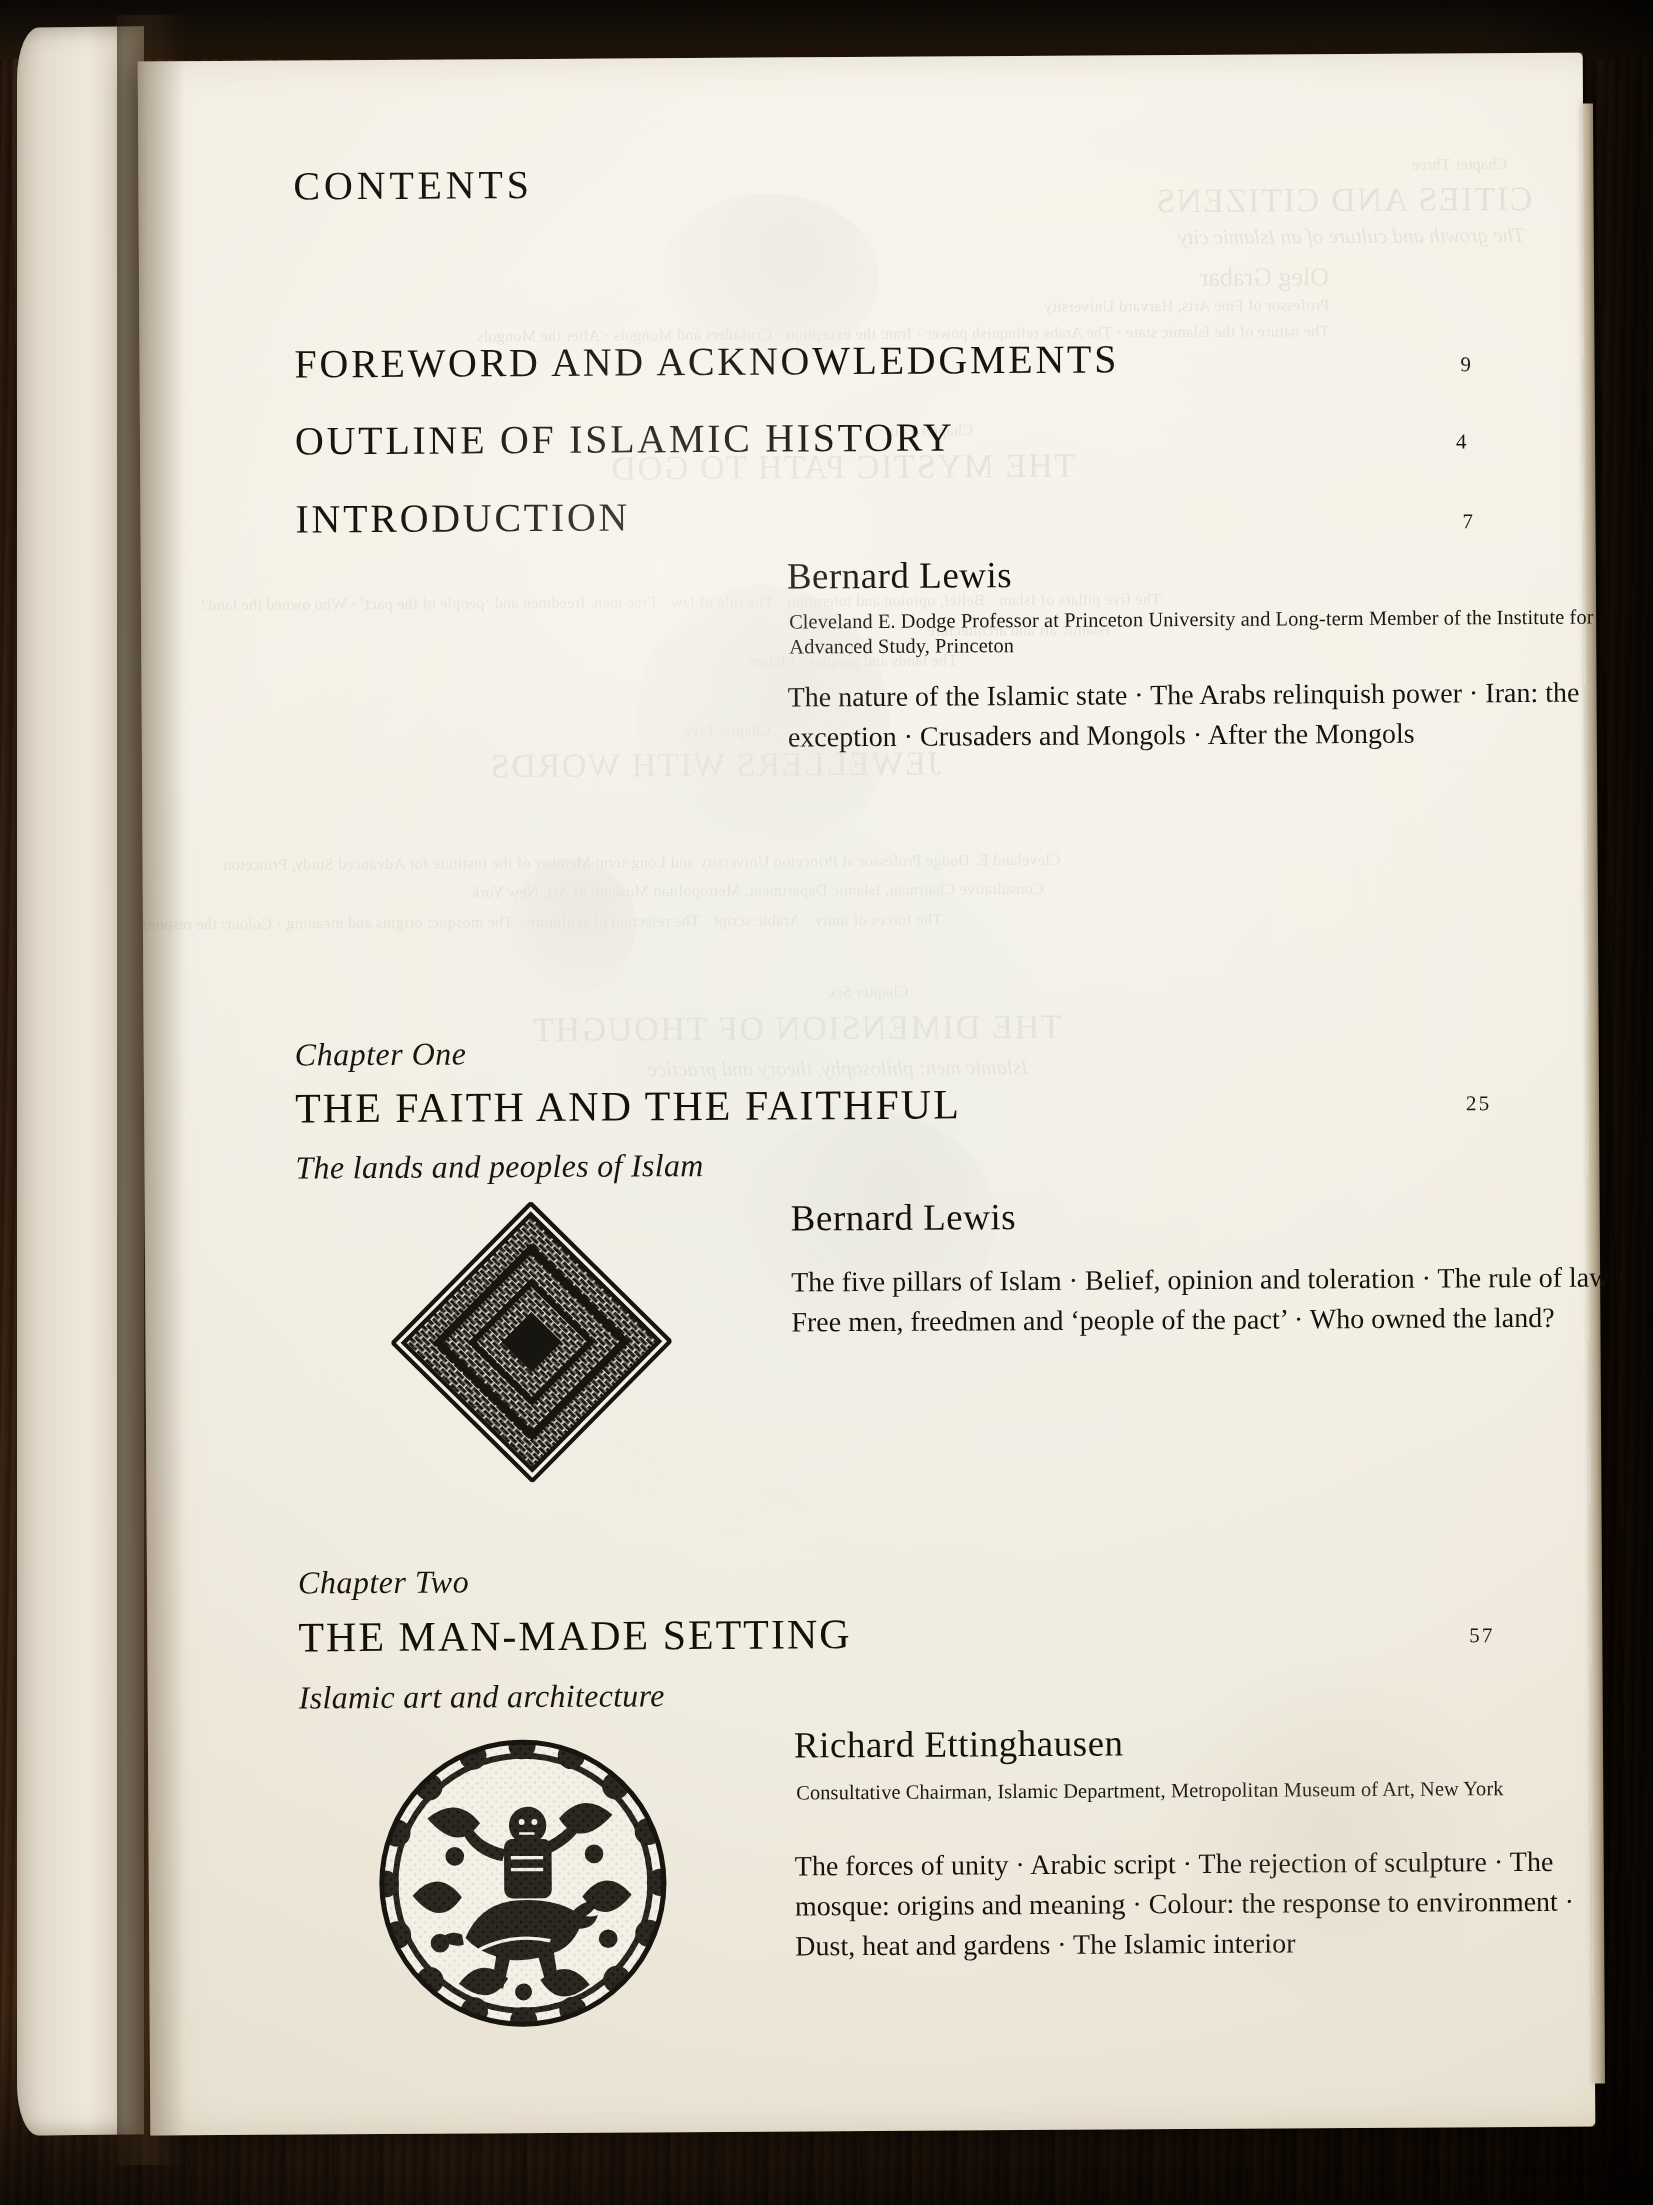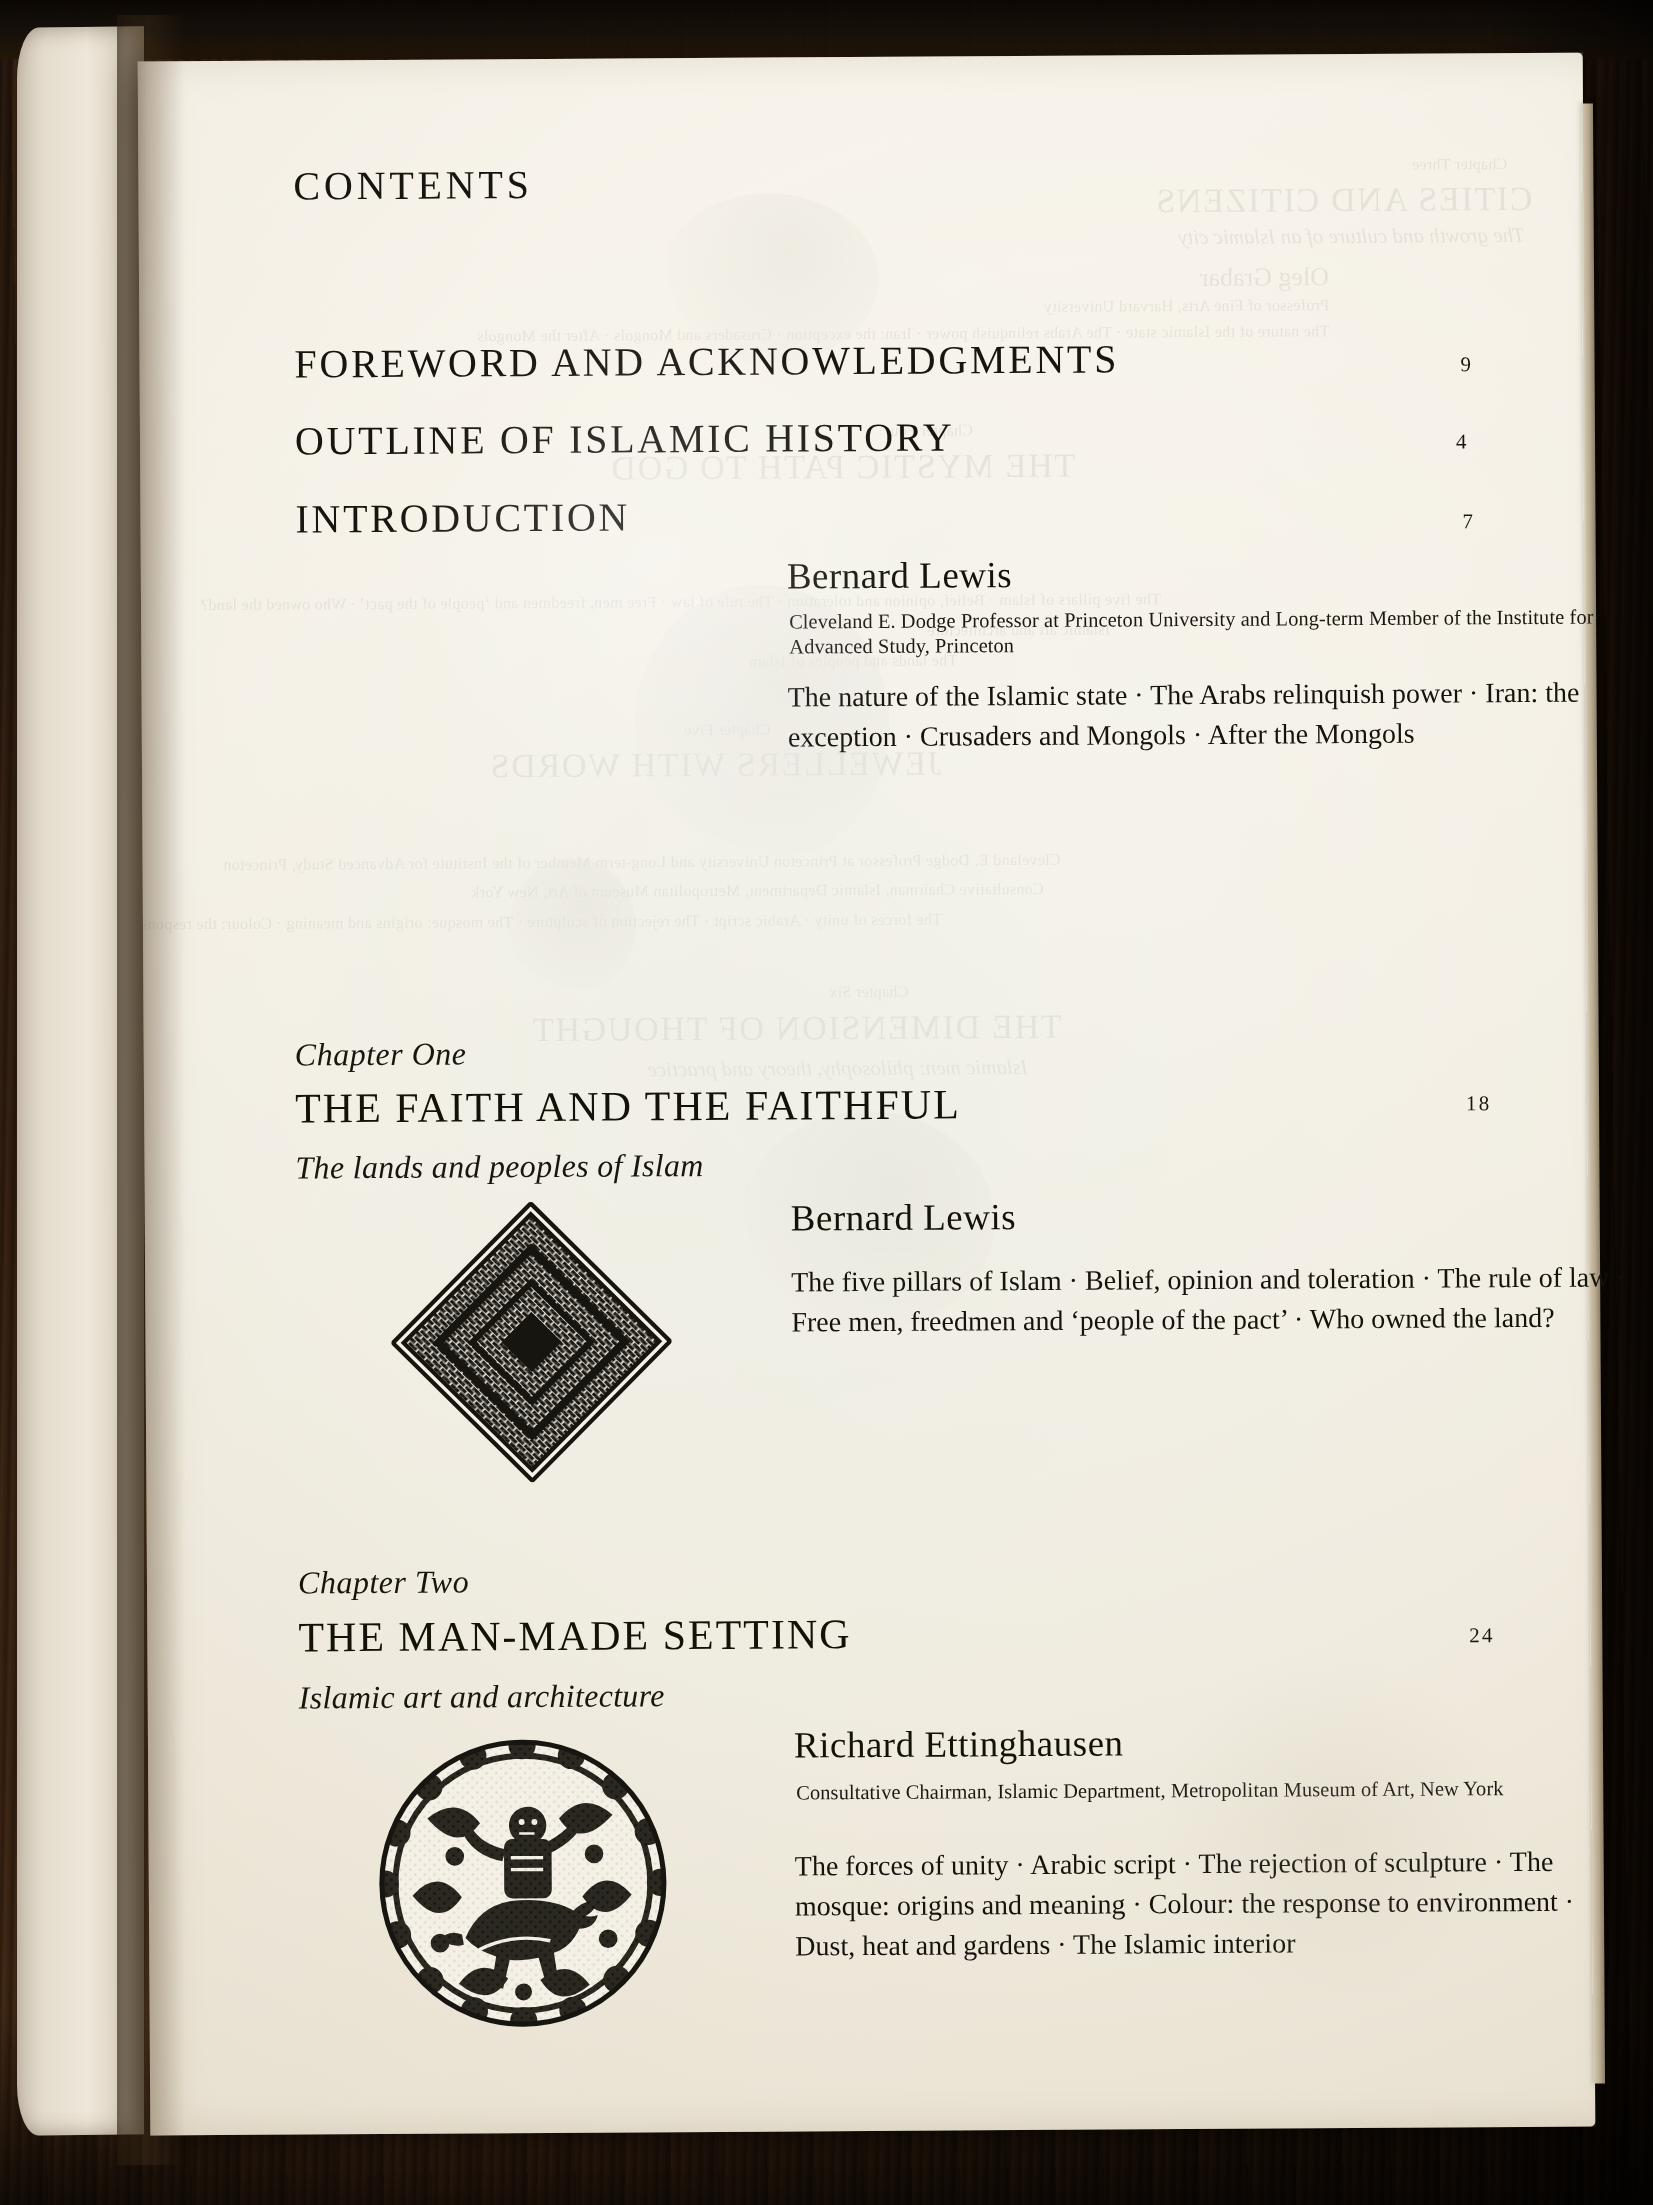--- a/index.html
+++ b/index.html
@@ -297,21 +297,21 @@
         <div class="entry" style="top:435px;">INTRODUCTION</div>
         <div class="pagenum" style="left:1322px; top:456px;">7</div>
 
         <div class="author" style="top:497px;">Bernard Lewis</div>
         <div class="affil" style="top:552px;">Cleveland E. Dodge Professor at Princeton University and Long-term Member of the Institute for Advanced Study, Princeton</div>
         <div class="blurb" style="top:620px;">The nature of the Islamic state · The Arabs relinquish power · Iran: the exception · Crusaders and Mongols · After the Mongols</div>
 
         <div class="chapter-label" style="top:976px;">Chapter One</div>
         <div class="chapter-title" style="top:1024px;">THE FAITH AND THE FAITHFUL</div>
         <div class="chapter-sub" style="top:1089px;">The lands and peoples of Islam</div>
-        <div class="pagenum" style="left:1322px; top:1038px;">18</div>
+        <div class="pagenum" style="left:1322px; top:1038px;">25</div>
         <div class="author" style="top:1139px;">Bernard Lewis</div>
         <div class="blurb" style="top:1205px;">The five pillars of Islam · Belief, opinion and toleration · The rule of law · Free men, freedmen and ‘people of the pact’ · Who owned the land?</div>
 
         <div class="orn-diamond">
           <svg viewBox="0 0 330 330" width="280" height="280" aria-hidden="true">
             <defs>
               <pattern id="brick" width="14" height="10" patternUnits="userSpaceOnUse">
                 <rect width="14" height="10" fill="#f6f1e6"></rect>
                 <rect x="0" y="0" width="12" height="4" fill="#17150f"></rect>
                 <rect x="-7" y="5" width="12" height="4" fill="#17150f"></rect>
@@ -331,21 +331,21 @@
               <rect x="140" y="140" width="50" height="50" fill="#17150f" transform="rotate(45 165 165)"></rect>
             </g>
             <polygon points="165,8 322,165 165,322 8,165" fill="none" stroke="#17150f" stroke-width="14"></polygon>
             <polygon points="165,8 322,165 165,322 8,165" fill="none" stroke="#f6f1e6" stroke-width="4"></polygon>
           </svg>
         </div>
 
         <div class="chapter-label" style="top:1504px;">Chapter Two</div>
         <div class="chapter-title" style="top:1553px;">THE MAN-MADE SETTING</div>
         <div class="chapter-sub" style="top:1619px;">Islamic art and architecture</div>
-        <div class="pagenum" style="left:1322px; top:1570px;">24</div>
+        <div class="pagenum" style="left:1322px; top:1570px;">57</div>
         <div class="author" style="top:1666px;">Richard Ettinghausen</div>
         <div class="affil" style="top:1723px;">Consultative Chairman, Islamic Department, Metropolitan Museum of Art, New York</div>
         <div class="blurb" style="top:1789px;">The forces of unity · Arabic script · The rejection of sculpture · The mosque: origins and meaning · Colour: the response to environment · Dust, heat and gardens · The Islamic interior</div>
 
         <div class="orn-circle">
           <svg viewBox="0 0 345 345" width="293" height="293" aria-hidden="true">
             <defs>
               <pattern id="hatch" width="8" height="8" patternUnits="userSpaceOnUse" patternTransform="rotate(45)">
                 <rect width="8" height="8" fill="#f6f1e6"></rect>
                 <circle cx="2" cy="2" r="1.6" fill="#17150f"></circle>

